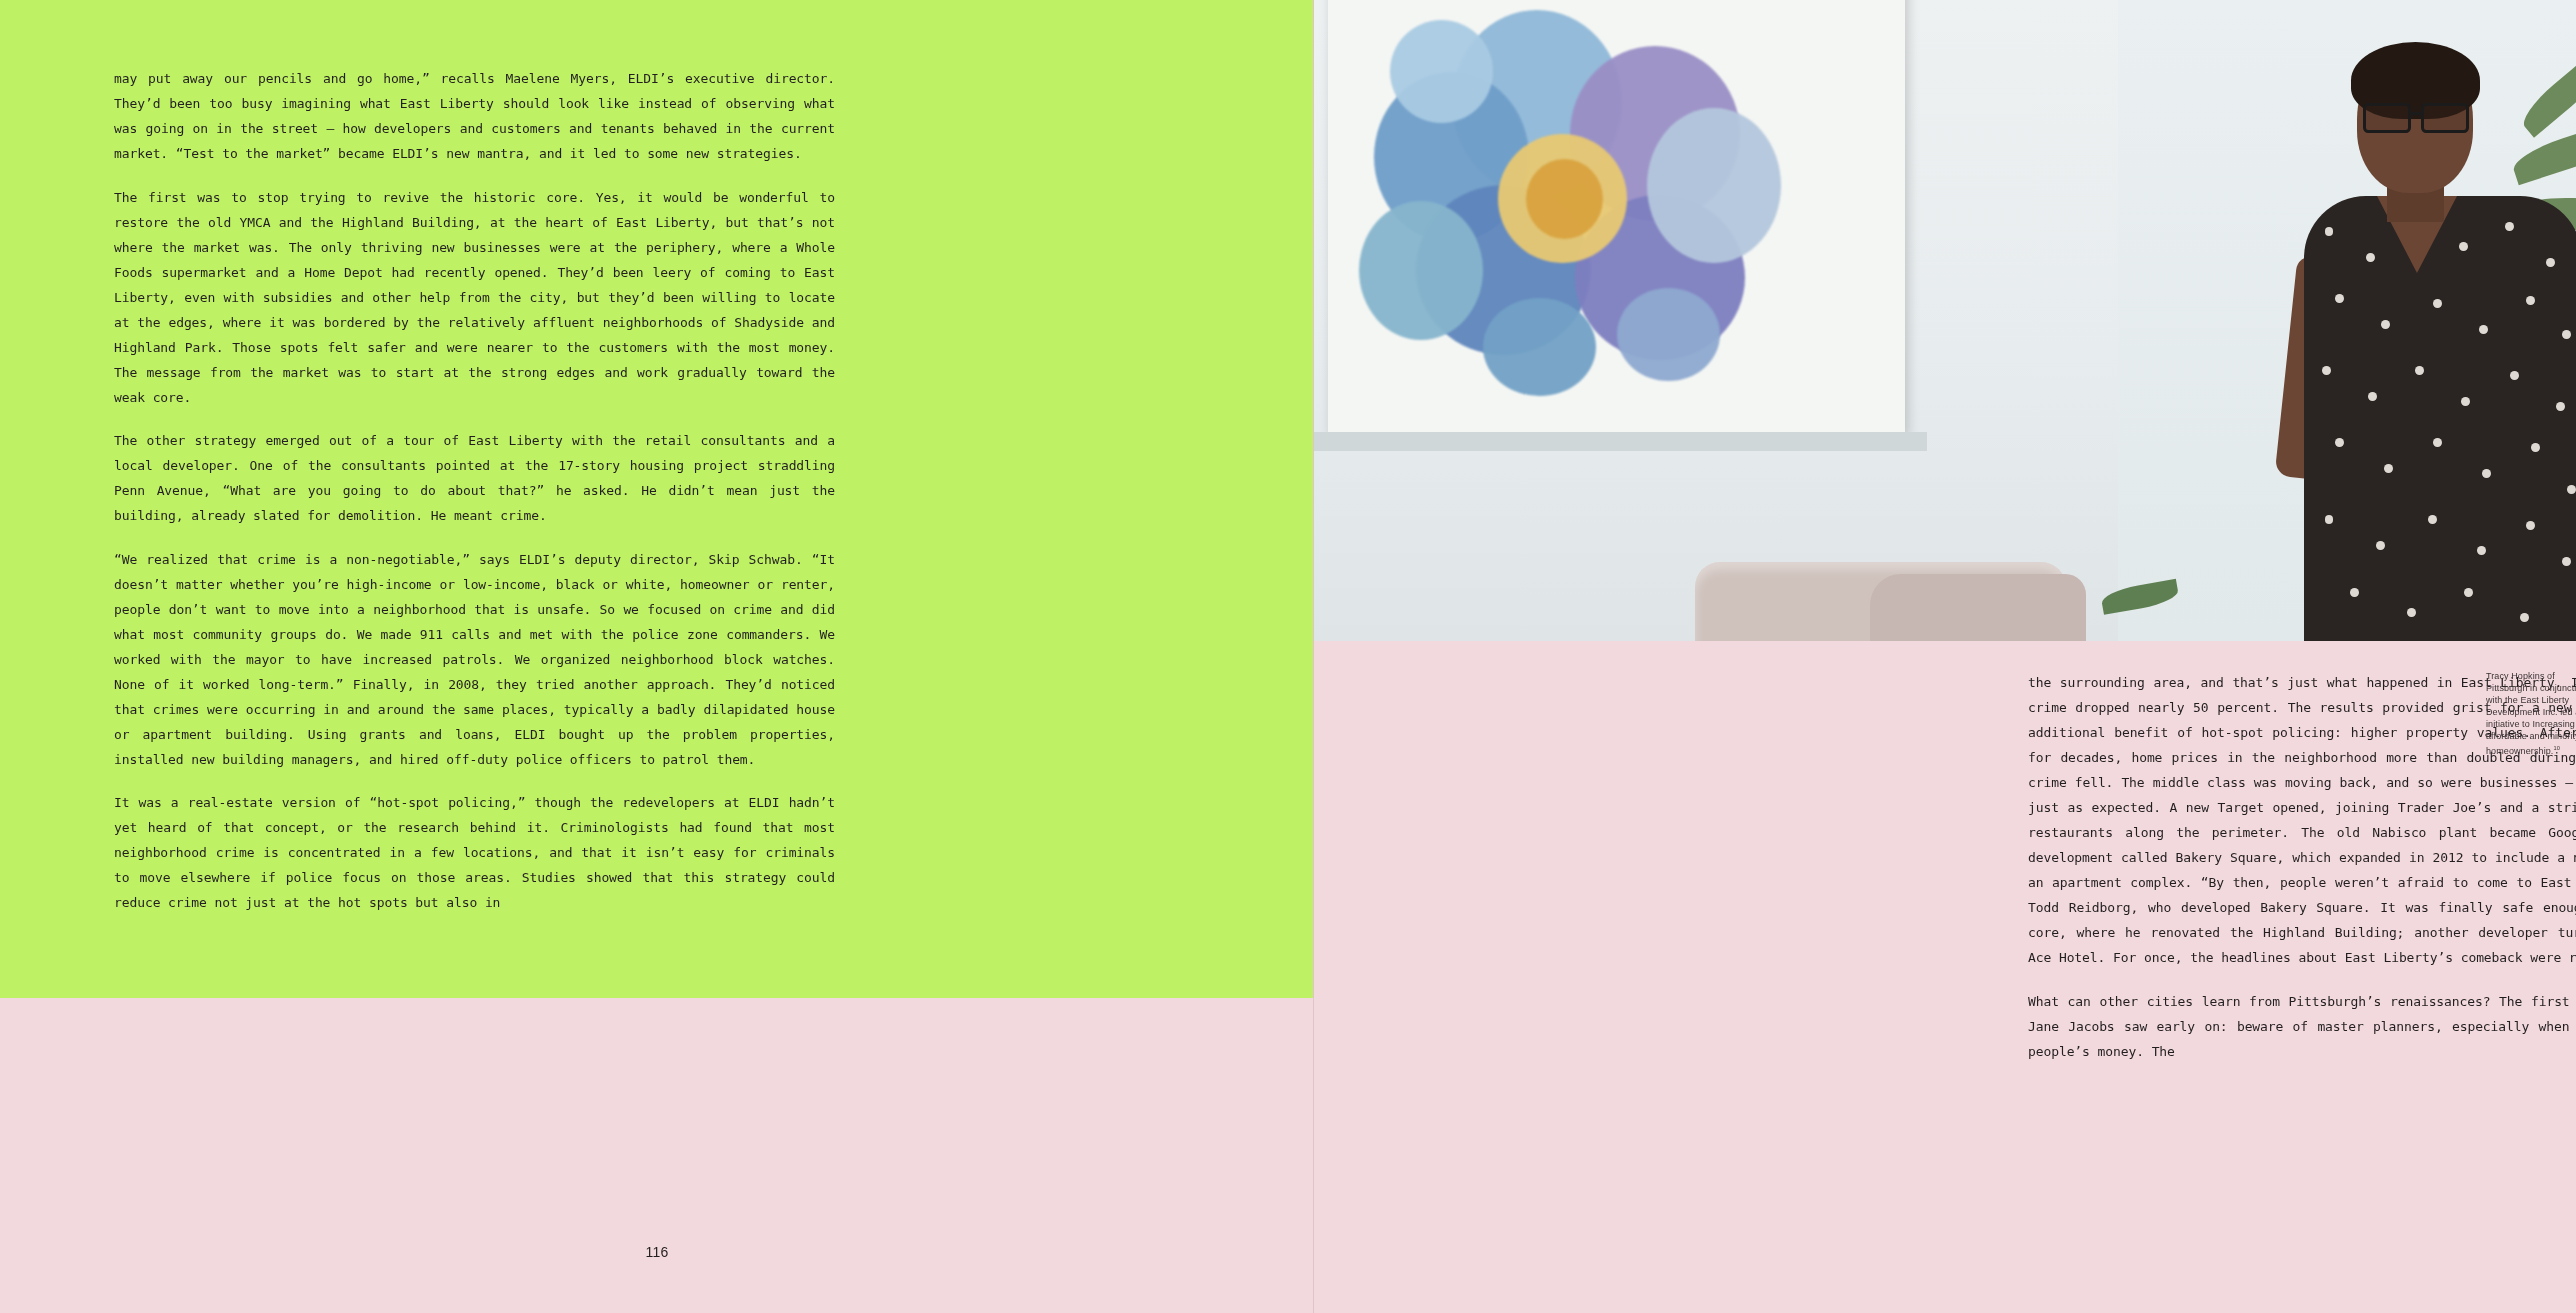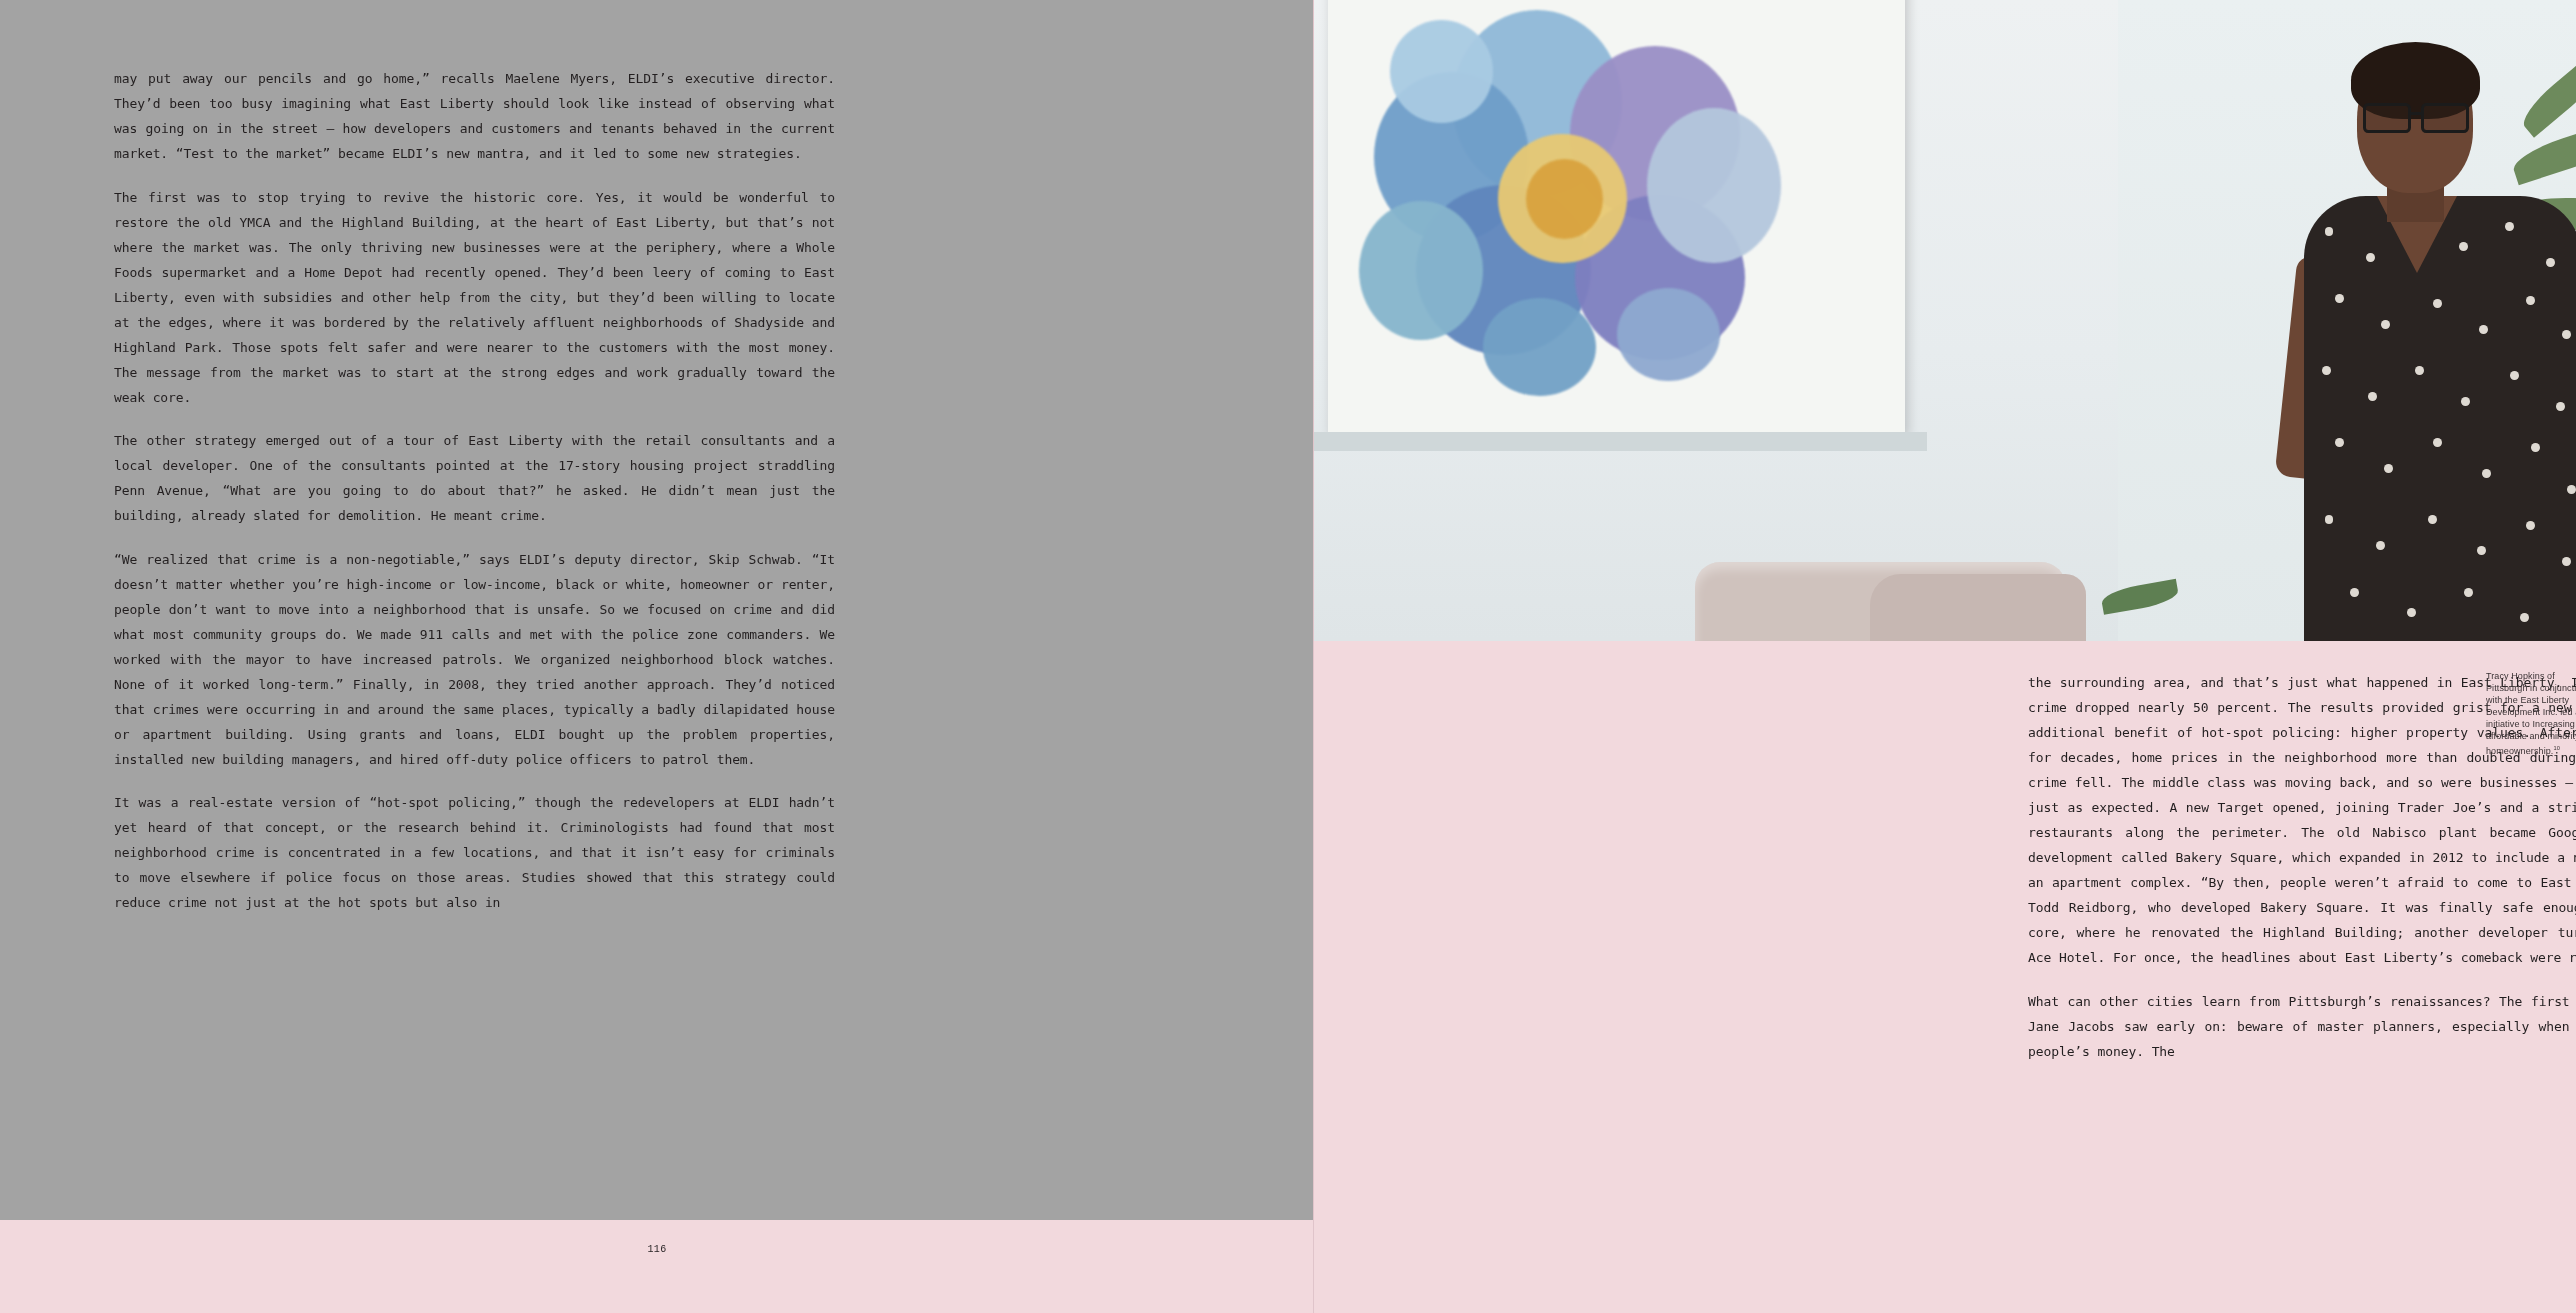--- a/index.html
+++ b/index.html
@@ -17,44 +17,44 @@
     position: relative;
     width: 2628px;
     height: 1314px;
     background: #f2d9dd;
     display: flex;
   }
   
   .page-left {
     position: relative;
     width: 1314px;
-    height: 1220px;
-    background: #a3a3a3;
+    height: 998px;
+    background: #bef264;
     box-sizing: border-box;
   }
   .left-column {
     position: absolute;
     left: 114px;
     top: 66px;
     width: 721px;
   }
   .body-par {
     font-family: "DejaVu Sans Mono", monospace;
     font-size: 13px;
     line-height: 25px;
     color: #231f20;
     text-align: justify;
     margin: 0 0 18.5px 0;
     letter-spacing: -0.1px;
     white-space: pre-wrap;
   }
   .page-number {
     position: absolute;
-    font-family: Liberation Mono, monospace;
-    font-size: 10px;
+    font-family: Liberation Sans, sans-serif;
+    font-size: 14px;
     color: #231f20;
     letter-spacing: 0.3px;
   }
   .page-number.left {
     left: 0;
     width: 1314px;
     text-align: center;
     top: 1244px;
   }
   .gutter-line {

